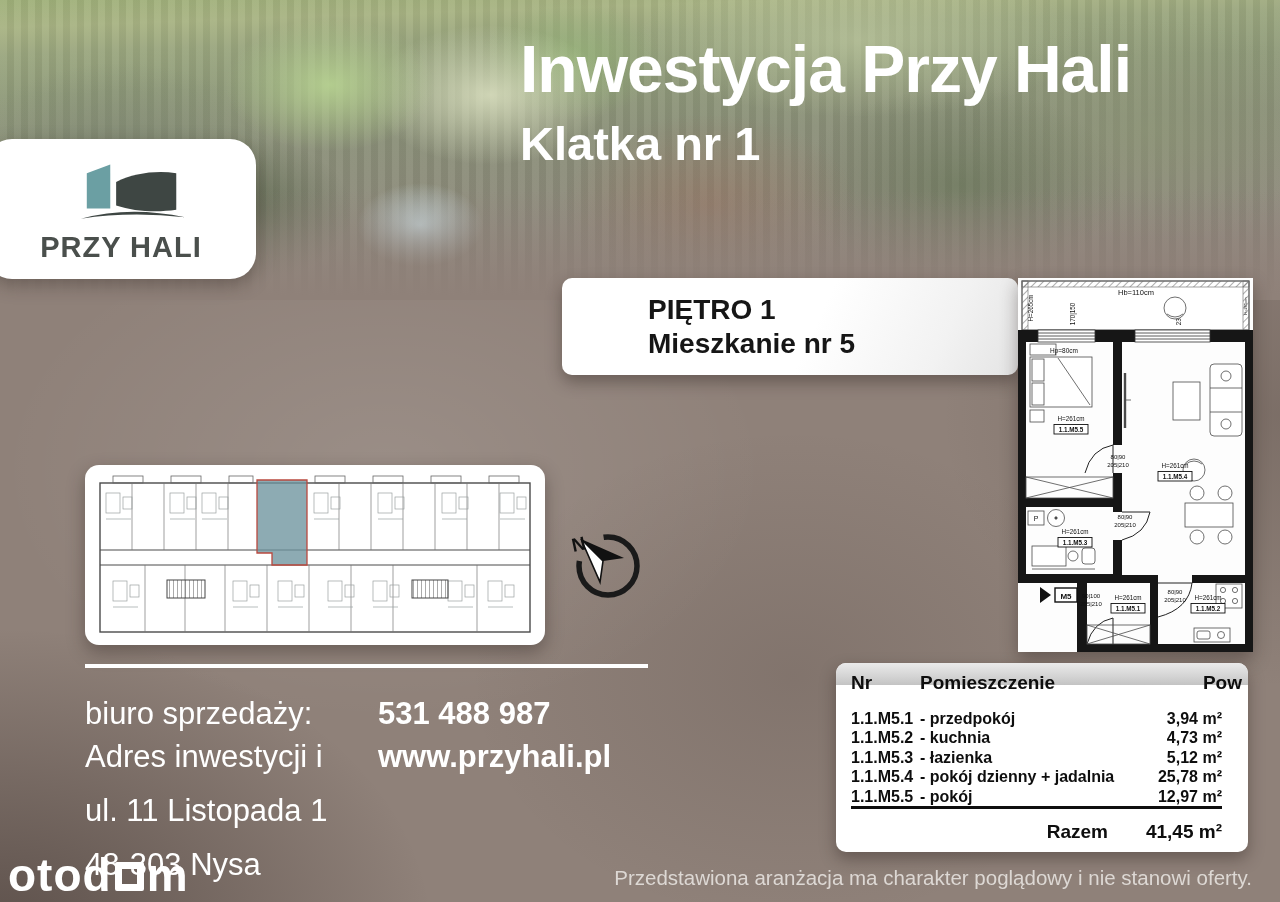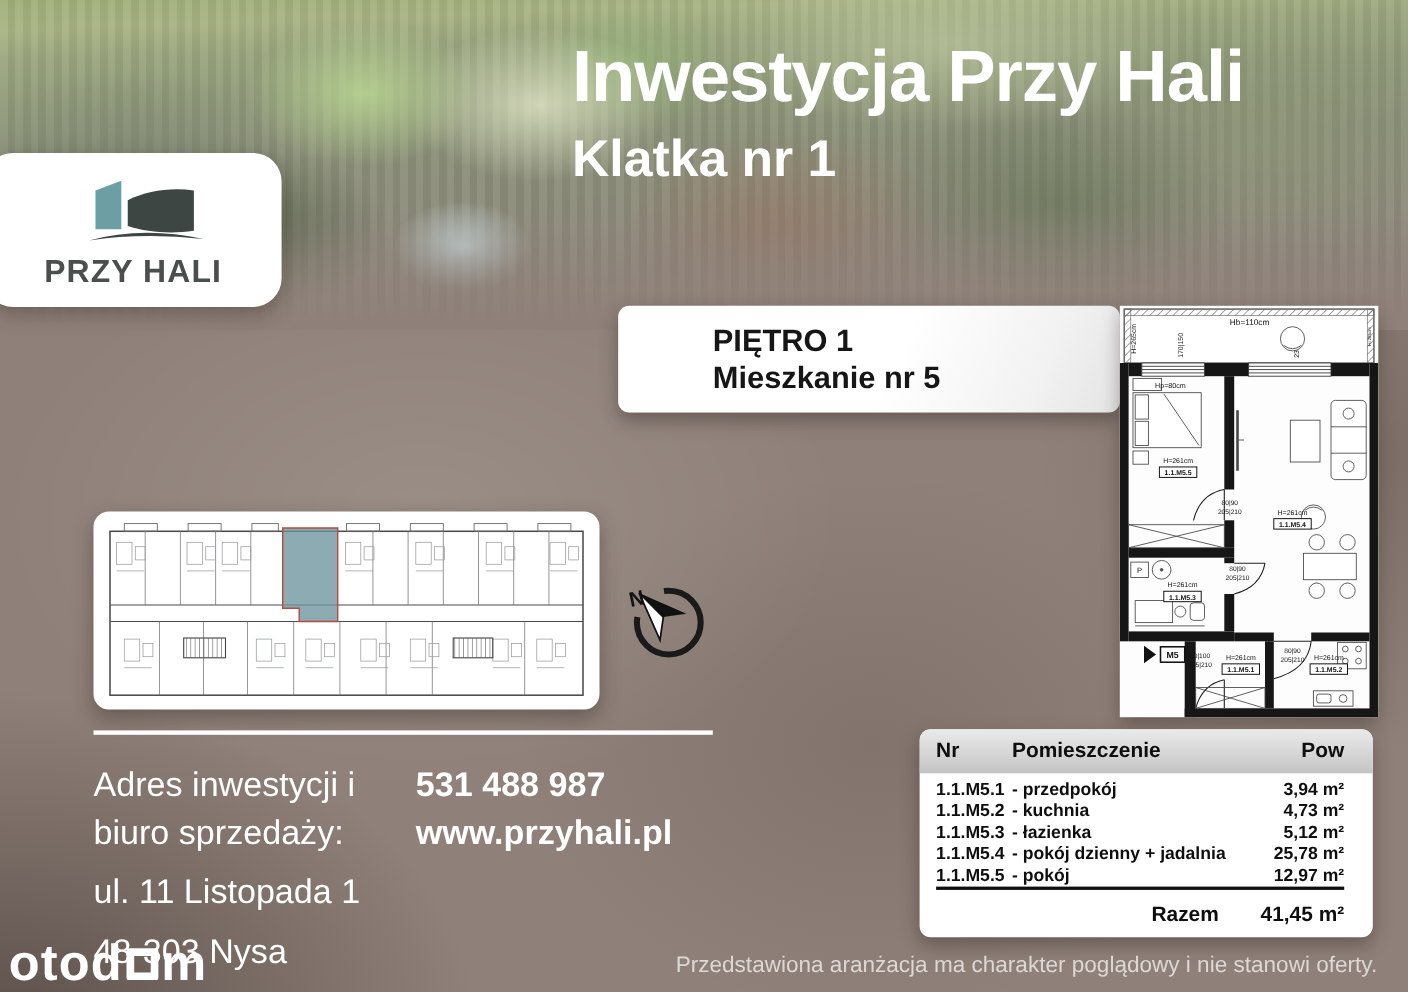--- a/index.html
+++ b/index.html
@@ -56,22 +56,22 @@
   
   .divider{position:absolute;left:85px;top:664px;width:563px;height:4px;background:#fff;}
   
   .addr{position:absolute;left:85px;top:692px;color:#fff;font-size:31px;line-height:43px;font-weight:400;}
   .addr .b{font-weight:400;margin-top:11px;}
   .contact{position:absolute;left:378px;top:692px;color:#fff;font-size:31px;line-height:43px;font-weight:400;}
   .contact .b{font-weight:700;}
   
   .tbl-card{position:absolute;left:836px;top:663px;width:412px;height:189px;background:#fff;
     border-radius:10px;box-shadow:0 7px 16px rgba(40,30,25,.38);overflow:hidden;}
-  .tbl-head{position:absolute;left:0;top:0;width:412px;height:40px;
-    background:linear-gradient(180deg,#eaeaea 0%,#d4d4d4 60%,#c3c3c3 100%);}
+  .tbl-head{position:absolute;left:0;top:0;width:412px;height:22px;
+    background:linear-gradient(180deg,#eaeaea 0%,#d4d4d4 60%,#c3c3c3 100%);padding-left:20px;}
   .tbl-head span{position:absolute;top:9px;font-size:19px;font-weight:700;color:#0e0e0e;}
   .th-nr{left:15px;} .th-room{left:84px;} .th-pow{right:26px;}
   .tbl-rows{position:absolute;left:0;top:47px;width:412px;}
   .trow{position:relative;height:19.4px;font-size:16px;font-weight:700;color:#0e0e0e;}
   .trow .nr{position:absolute;left:15px;} .trow .rm{position:absolute;left:84px;} .trow .ar{position:absolute;right:26px;}
   .tbl-line{position:absolute;left:15px;top:143px;width:371px;height:3px;background:#0e0e0e;}
   .tbl-total{position:absolute;left:0;top:158px;width:412px;font-size:19px;font-weight:700;color:#0e0e0e;}
   .tbl-total .lab{position:absolute;right:140px;text-align:right;} .tbl-total .val{position:absolute;right:26px;}
   
   .brand{position:absolute;left:8px;top:848px;color:#fff;font-size:46px;font-weight:700;letter-spacing:1px;}
@@ -334,22 +334,22 @@
   <svg class="compass" viewBox="0 0 80 80">
     <circle cx="41" cy="41" r="29" fill="none" stroke="#1a1a1a" stroke-width="5.5" stroke-dasharray="96 36 51 0"></circle>
     <polygon points="14,14 57,33 36,36" fill="#111"></polygon>
     <polygon points="14,14 36,36 33,57" fill="#fff" stroke="#111" stroke-width="1.6"></polygon>
     <text x="5" y="26" font-size="19" font-weight="bold" fill="#111" transform="rotate(-12 10 20)">N</text>
   </svg>
 
   <div class="divider"></div>
 
   <div class="addr">
+    <div>biuro sprzedaży:</div>
     <div>Adres inwestycji i</div>
-    <div>biuro sprzedaży:</div>
     <div class="b">ul. 11 Listopada 1</div>
     <div class="b">48-303 Nysa</div>
   </div>
 
   <div class="contact">
     <div class="b">531 488 987</div>
     <div class="b">www.przyhali.pl</div>
   </div>
 
   <div class="tbl-card">

